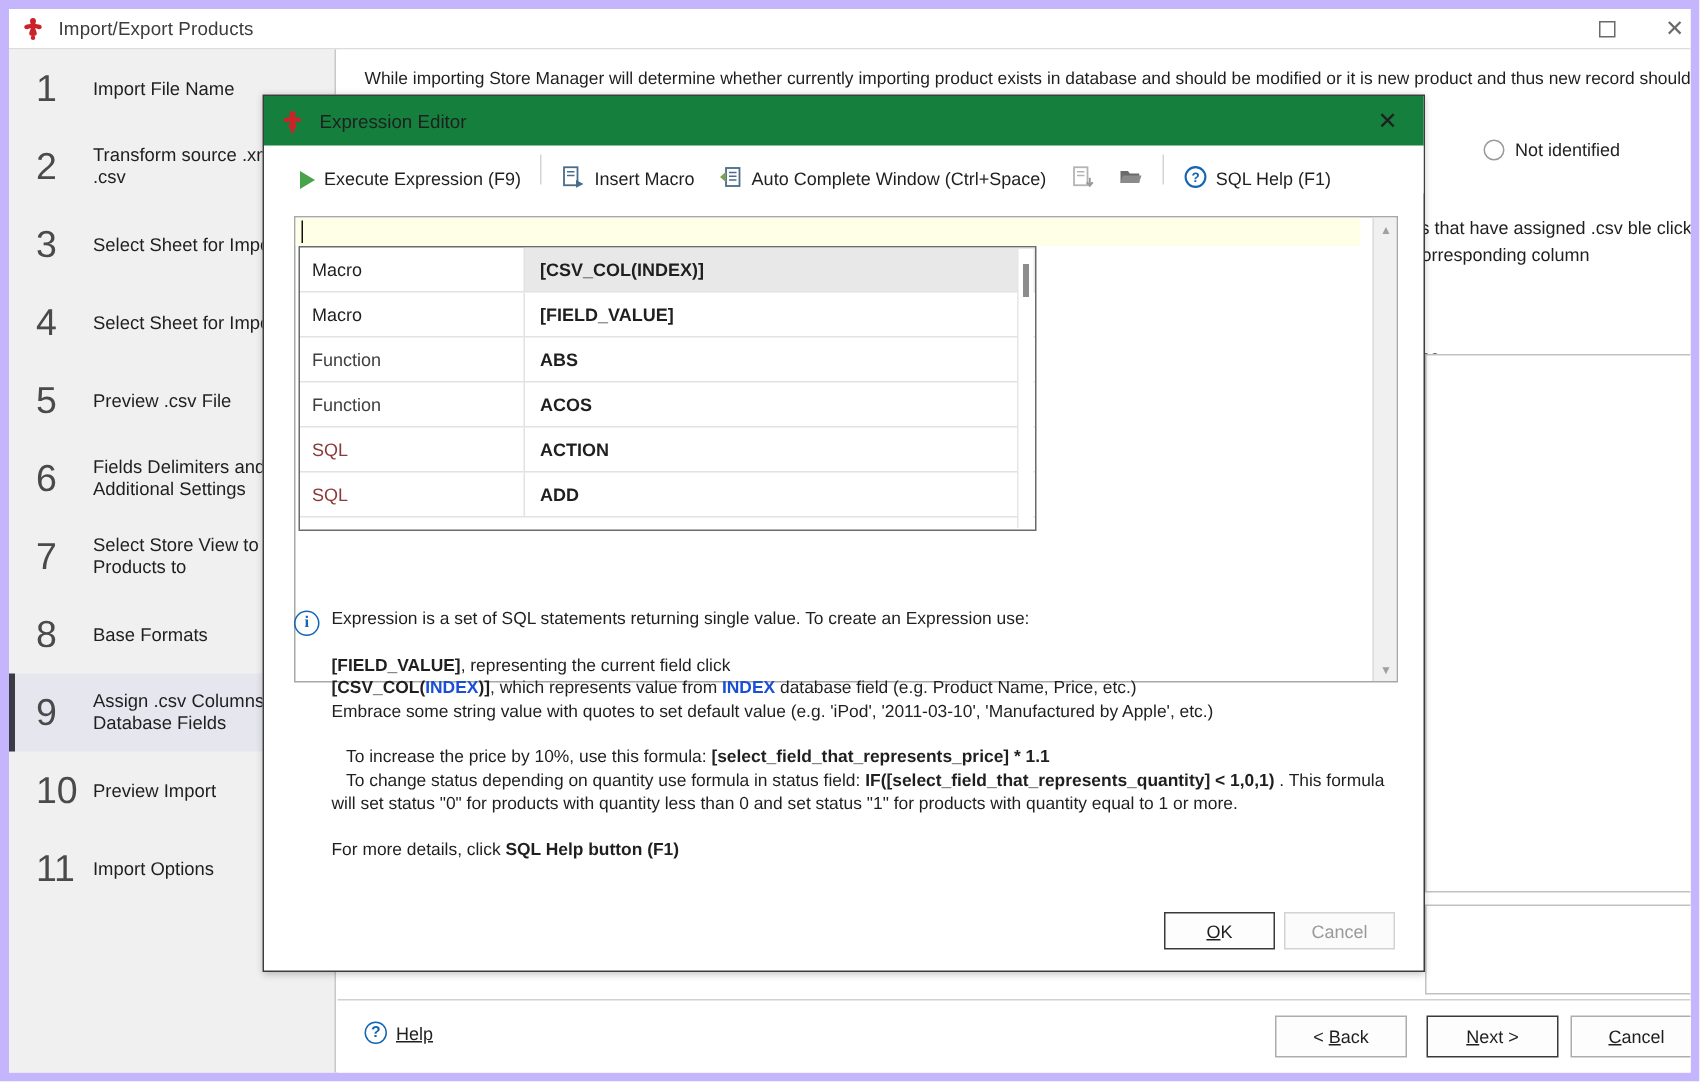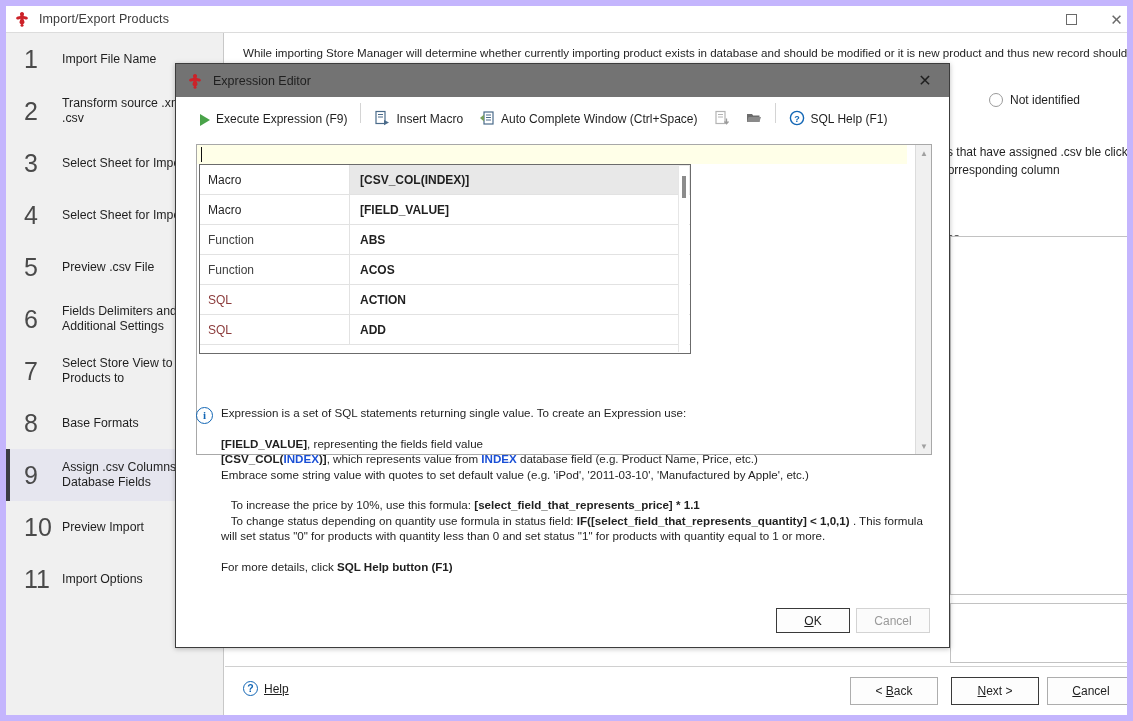--- a/index.html
+++ b/index.html
@@ -168,21 +168,21 @@
   .modal {
     position: absolute; left: 169px; top: 57px;
     width: 775px; height: 585px;
     background: #ffffff;
     border: 1px solid #3c3c3c;
     box-shadow: 0 1px 5px rgba(0,0,0,.25);
   }
   .modal-title {
     position: relative; height: 33px;
     display: flex; align-items: center;
-    background: #737373;
+    background: #15803d;
   }
   .modal-title .app-icon { margin-left: 10px; margin-right: 9px; }
   .modal-title-text { font-size: 12.5px; color: #1f1f1f; }
   .modal-close {
     position: absolute; right: 4px; top: 0;
     width: 40px; height: 33px;
     display: flex; align-items: center; justify-content: center;
     color: #1f1f1f; font-size: 16px;
   }
 
@@ -502,21 +502,21 @@
         <div class="sb-arrow sb-up">▲</div>
         <div class="sb-arrow sb-down">▼</div>
       </div>
     </div>
 
     <div class="info">
       <div class="info-icon">i</div>
       <div class="info-body">
         <p>Expression is a set of SQL statements returning single value. To create an Expression use:</p>
         <div class="sp"></div>
-        <p><span class="b">[FIELD_VALUE]</span><span>, representing the fields field value</span></p>
+        <p><span class="b">[FIELD_VALUE]</span><span>, representing the current field click</span></p>
         <p><span class="b">[CSV_COL(</span><span class="blue">INDEX</span><span class="b">)]</span><span>, which represents value from </span><span class="blue">INDEX</span><span> database field (e.g. Product Name, Price, etc.)</span></p>
         <p>Embrace some string value with quotes to set default value (e.g. 'iPod', '2011-03-10', 'Manufactured by Apple', etc.)</p>
         <div class="sp"></div>
         <p>&nbsp;&nbsp;&nbsp;<span>To increase the price by 10%, use this formula: </span><span class="b">[select_field_that_represents_price] * 1.1</span></p>
         <p>&nbsp;&nbsp;&nbsp;<span>To change status depending on quantity use formula in status field: </span><span class="b">IF([select_field_that_represents_quantity] &lt; 1,0,1)</span><span> . This formula will set status "0" for products with quantity less than 0 and set status "1" for products with quantity equal to 1 or more.</span></p>
         <div class="sp"></div>
         <p><span>For more details, click </span><span class="b">SQL Help button (F1)</span></p>
       </div>
     </div>
 

